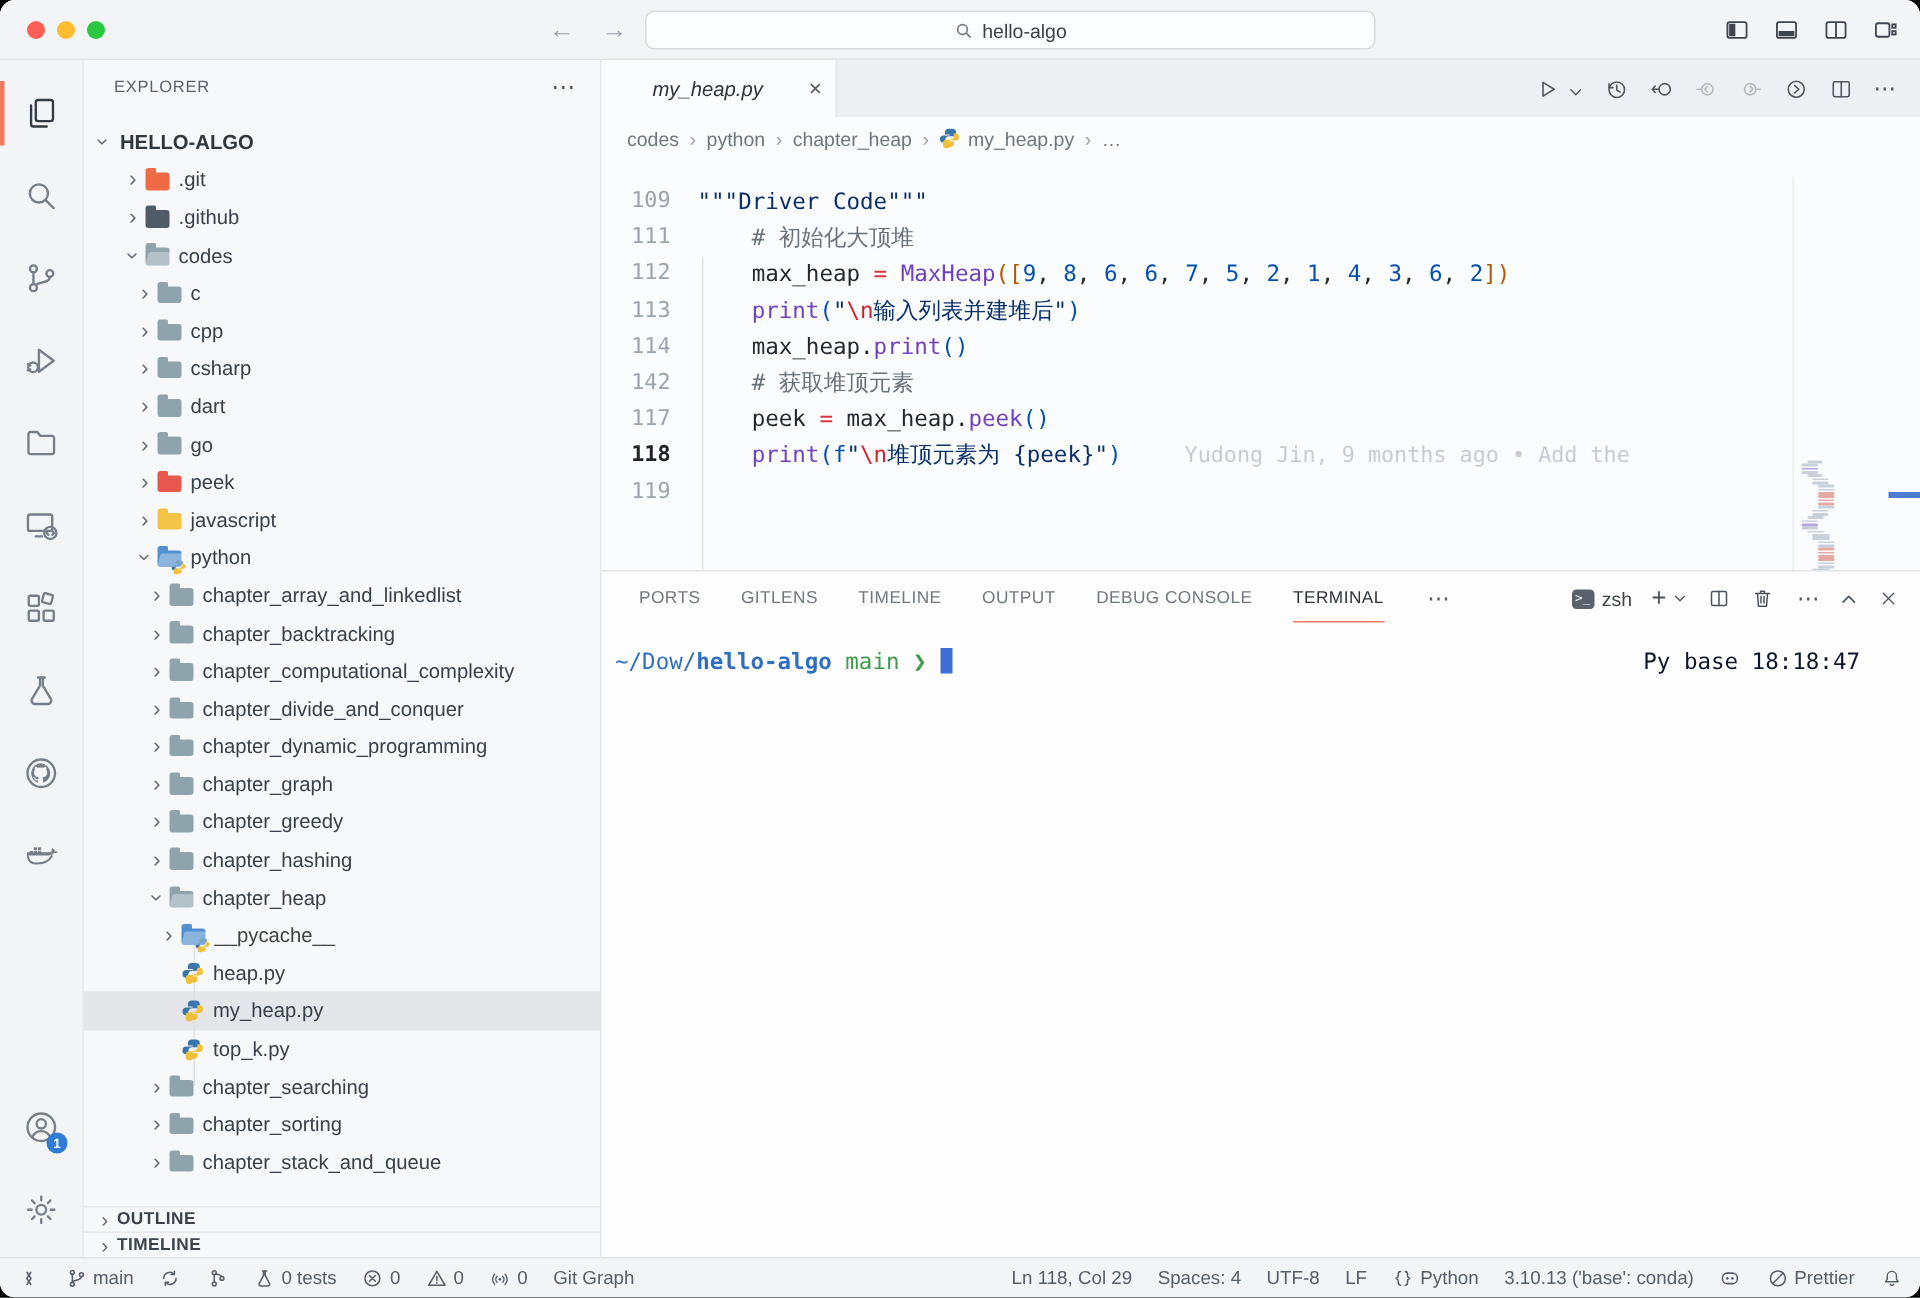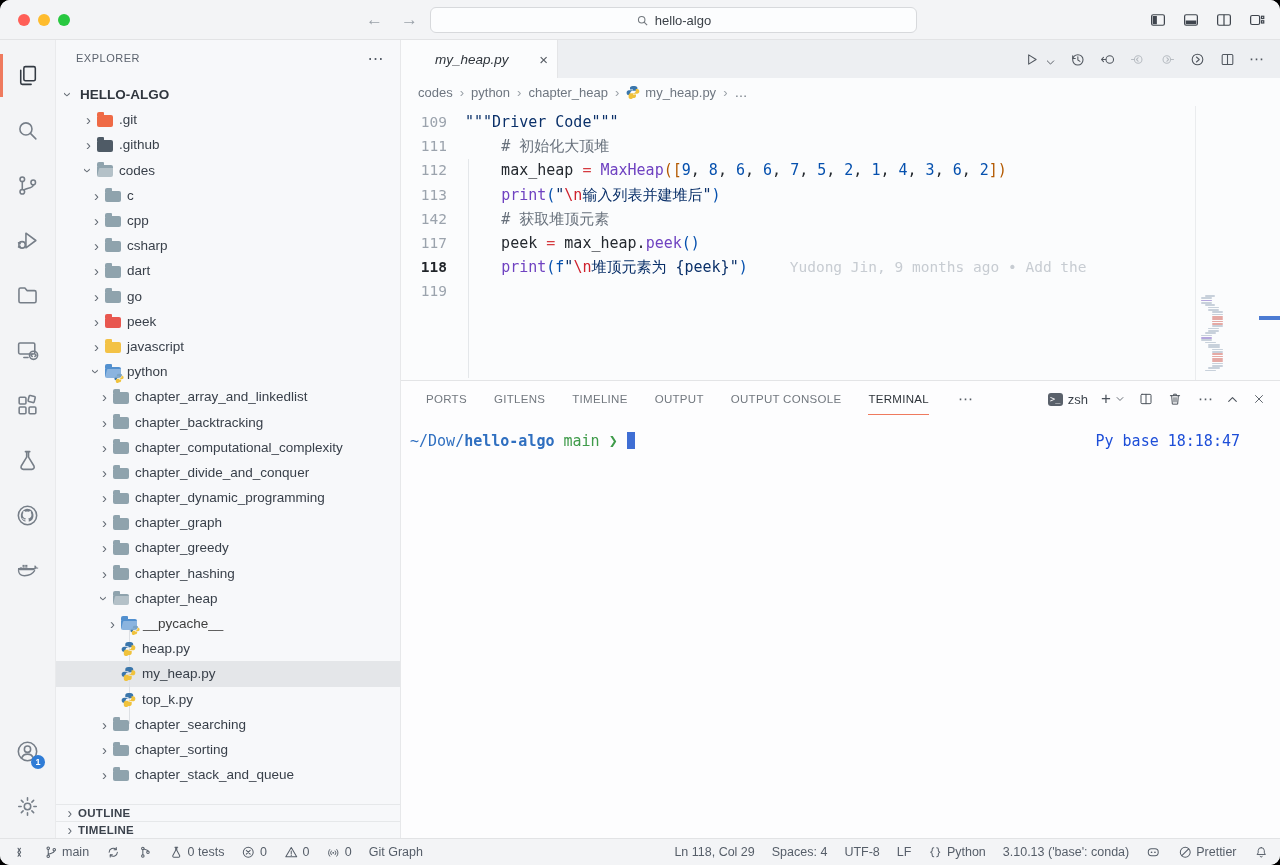--- a/index.html
+++ b/index.html
@@ -64,21 +64,21 @@
   .tab .close{margin-left:auto;color:#555b63;font-style:normal;font-size:15px;}
   .tab-actions{margin-left:auto;display:flex;align-items:center;gap:13px;padding-right:15px;color:#51575f;}
   .tab-actions .ic{width:17px;height:17px;}
   .tab-actions .ic.sm{width:11px;height:11px;margin-left:-8px;}
   .tab-actions .ic.dim{color:#b7bcc2;}
   .tab-actions .dots{font-size:15px;letter-spacing:1px;}
   .breadcrumbs{flex:0 0 28px;display:flex;align-items:center;padding-left:17px;font-size:13px;color:#6e7680;gap:7px;}
   .breadcrumbs .sep{color:#9aa1a8;}
   .breadcrumbs .pyicon{width:14px;height:14px;flex:0 0 14px;}
 
-  .editor-main{flex:1;position:relative;overflow:hidden;}
+  .editor-main{flex:1;position:relative;overflow:hidden;margin-top:12px;}
   #code{position:absolute;inset:0;padding-top:4px;font-size:15px;}
   .cl{position:relative;height:24.2px;line-height:24.2px;white-space:pre;font-family:"DejaVu Sans Mono",monospace;}
   .cl .ln{position:absolute;left:0;top:0;width:46px;text-align:right;color:#9ba3ad;font-size:14.5px;}
   .cl .ln.cur{color:#1f2328;font-weight:bold;}
   .cl .ct{margin-left:64px;}
   .blame{color:#c7ccd2;margin-left:42px;font-size:14.5px;}
   .indent-guide{position:absolute;left:67px;top:53px;height:219px;width:1px;background:#e4e7ea;}
   .minimap{position:absolute;top:0;right:21px;width:64px;height:277px;background:#fbfcfd;border-left:1px solid #eaecee;}
   .mm-line{position:absolute;height:1.6px;border-radius:1px;}
   .overview-marker{position:absolute;right:0;top:210px;width:21px;height:4px;}
@@ -493,20 +493,21 @@
           <span style="display:flex;align-items:center;gap:5px;">
             <span>…</span>
           </span>
         </div>
       <div class="editor-main">
         <div id="code">
             <div class="cl"><span class="ln ">109</span><span class="ct"><span style="color:#0a3069">"""Driver Code"""</span></span></div>
             <div class="cl"><span class="ln ">111</span><span class="ct"><span style="color:#24292f">    </span><span style="color:#68717c"># 初始化大顶堆</span></span></div>
             <div class="cl"><span class="ln ">112</span><span class="ct"><span style="color:#24292f">    max_heap </span><span style="color:#d5393f">=</span><span style="color:#24292f"> </span><span style="color:#6f42c1">MaxHeap</span><span style="color:#b35900">([</span><span style="color:#0550ae">9</span><span style="color:#24292f">, </span><span style="color:#0550ae">8</span><span style="color:#24292f">, </span><span style="color:#0550ae">6</span><span style="color:#24292f">, </span><span style="color:#0550ae">6</span><span style="color:#24292f">, </span><span style="color:#0550ae">7</span><span style="color:#24292f">, </span><span style="color:#0550ae">5</span><span style="color:#24292f">, </span><span style="color:#0550ae">2</span><span style="color:#24292f">, </span><span style="color:#0550ae">1</span><span style="color:#24292f">, </span><span style="color:#0550ae">4</span><span style="color:#24292f">, </span><span style="color:#0550ae">3</span><span style="color:#24292f">, </span><span style="color:#0550ae">6</span><span style="color:#24292f">, </span><span style="color:#0550ae">2</span><span style="color:#b35900">])</span></span></div>
             <div class="cl"><span class="ln ">113</span><span class="ct"><span style="color:#24292f">    </span><span style="color:#6f42c1">print</span><span style="color:#0550ae">(</span><span style="color:#0a3069">"</span><span style="color:#cf222e">\n</span><span style="color:#0a3069">输入列表并建堆后"</span><span style="color:#0550ae">)</span></span></div>
+            <div class="cl"><span class="ln ">114</span><span class="ct"><span style="color:#24292f">    max_heap.</span><span style="color:#6f42c1">print</span><span style="color:#0550ae">()</span></span></div>
             <div class="cl"><span class="ln ">142</span><span class="ct"><span style="color:#24292f">    </span><span style="color:#68717c"># 获取堆顶元素</span></span></div>
             <div class="cl"><span class="ln ">117</span><span class="ct"><span style="color:#24292f">    peek </span><span style="color:#d5393f">=</span><span style="color:#24292f"> max_heap.</span><span style="color:#6f42c1">peek</span><span style="color:#0550ae">()</span></span></div>
             <div class="cl"><span class="ln cur">118</span><span class="ct"><span style="color:#24292f">    </span><span style="color:#6f42c1">print</span><span style="color:#0550ae">(</span><span style="color:#0550ae">f</span><span style="color:#0a3069">"</span><span style="color:#cf222e">\n</span><span style="color:#0a3069">堆顶元素为 {peek}"</span><span style="color:#0550ae">)</span></span><span class="blame">Yudong Jin, 9 months ago • Add the</span></div>
             <div class="cl"><span class="ln ">119</span><span class="ct"></span></div>
           </div>
         <div class="indent-guide"></div>
         <div class="minimap" id="minimap">
             <div class="mm-line" style="top: 189.07px; left: 8.5px; width: 10.8043px; background: rgb(200, 209, 219);"></div>
             <div class="mm-line" style="top: 191.4px; left: 5px; width: 10.8397px; background: rgb(200, 209, 219);"></div>
             <div class="mm-line" style="top: 193.73px; left: 5px; width: 10.8751px; background: rgb(180, 166, 221);"></div>
@@ -543,21 +544,21 @@
           </div>
         <div class="overview-marker" id="overview-marker" style="background: rgb(75, 123, 211);"></div>
       </div>
 
       <div class="panel">
         <div class="panel-tabs" id="panel-tabs">
             <span class="ptab">PORTS</span>
             <span class="ptab">GITLENS</span>
             <span class="ptab">TIMELINE</span>
             <span class="ptab">OUTPUT</span>
-            <span class="ptab">OUTPUT CONSOLE</span>
+            <span class="ptab">DEBUG CONSOLE</span>
             <span class="ptab active">TERMINAL</span>
             <span class="ptab-dots">⋯</span>
 <div class="panel-actions">
   <span class="zshwrap">
                 <span class="zshbox">&gt;_</span>
                 <span>zsh</span>
               </span>
   <span class="plus">+</span>
   <span class="ic sm"><svg viewBox="0 0 24 24" fill="none" stroke="currentColor" stroke-width="2" stroke-linecap="round" stroke-linejoin="round">
                   <path d="M5 8.5l7 7 7-7"></path>
@@ -574,21 +575,21 @@
   <span class="ic" style="width:13px;height:13px"><svg viewBox="0 0 24 24" fill="none" stroke="currentColor" stroke-width="2" stroke-linecap="round" stroke-linejoin="round">
                   <path d="M5 15.5l7-7 7 7"></path>
                 </svg></span>
   <span class="ic" style="width:14px;height:14px"><svg viewBox="0 0 24 24" fill="none" stroke="currentColor" stroke-width="1.5" stroke-linecap="round" stroke-linejoin="round">
                   <path d="M6 6l12 12M18 6 6 18"></path>
                 </svg></span>
 </div>
           </div>
         <div class="panel-body">
           <div class="term-line" id="term-line"><span style="color:#2f6fc0">~/Dow/</span><span style="color:#2f6fc0;font-weight:bold">hello-algo</span><span style="color:#3f9b4a"> main</span><span style="color:#3f9b4a;font-weight:bold"> ❯ </span><span class="term-cursor" style="background:#3f6ed4"></span></div>
-          <div class="term-right" id="term-right" style="color: #1d4ed8;">Py base 18:18:47</div>
+          <div class="term-right" id="term-right" style="color: #0f172a;">Py base 18:18:47</div>
         </div>
       </div>
     </div>
   </div>
 
   <div class="statusbar">
     <div class="sb-group" id="sb-left">
         <span class="sb-item">
           <span class="ic"><svg viewBox="0 0 24 24" fill="none" stroke="currentColor" stroke-width="1.8" stroke-linecap="round" stroke-linejoin="round">
               <path d="M10 5.5l4.3 6.5L10 18.5"></path>

